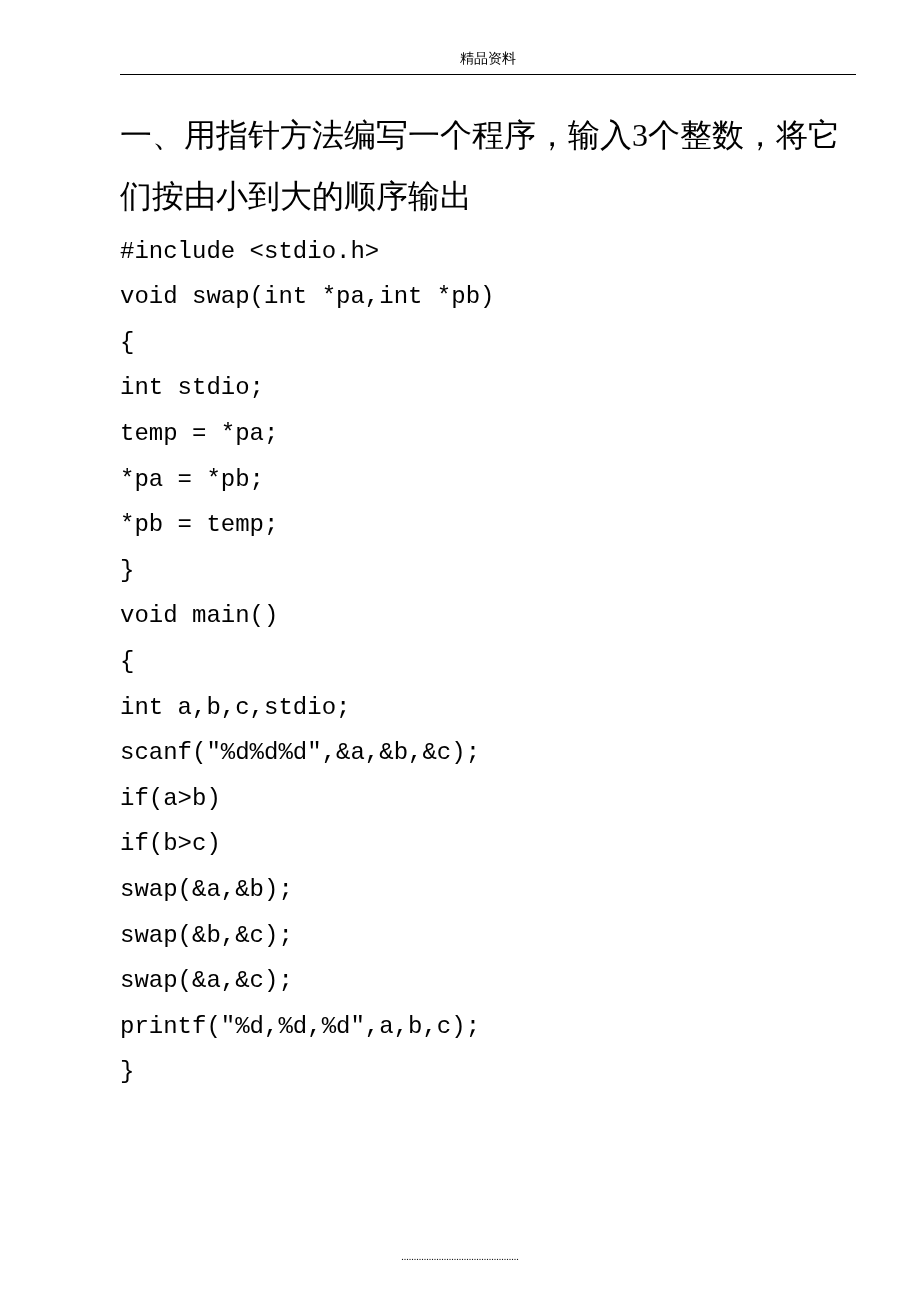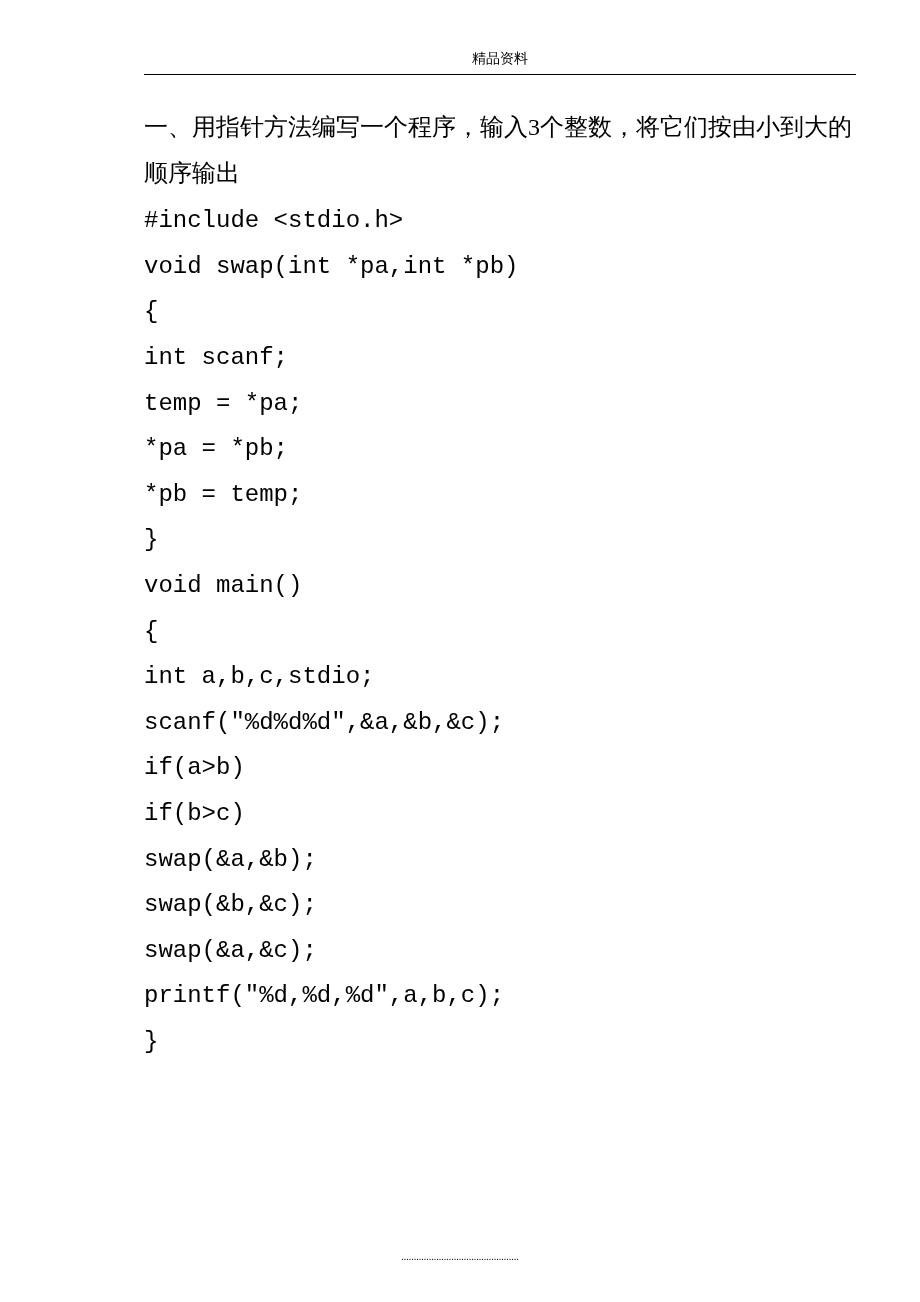--- a/index.html
+++ b/index.html
@@ -6,36 +6,35 @@
     margin: 0;
     padding: 0;
     background: #ffffff;
     font-family: "SimSun", "宋体", serif;
     width: 920px;
     height: 1302px;
     position: relative;
   }
   .page {
     padding: 50px 64px 40px 120px;
-    margin-left: 24px;
   }
   .header-label {
     text-align: center;
     font-size: 14px;
     font-family: "SimSun", "宋体", serif;
     color: #000;
     margin-bottom: 6px;
   }
   .header-rule {
     border: none;
     border-top: 1px solid #000;
     margin: 0 0 30px 0;
   }
   .problem-statement {
-    font-size: 24px;
+    font-size: 32px;
     line-height: 1.9;
     font-family: "SimSun", "宋体", serif;
     color: #000;
     margin-bottom: 2px;
   }
   .include-line {
     font-size: 24px;
     font-family: "Courier New", "SimSun", monospace;
     font-weight: normal;
     color: #000;
@@ -65,21 +64,21 @@
 <div class="page">
   <div class="header-label">精品资料</div>
   <hr class="header-rule">
 
   <div class="problem-statement">一、用指针方法编写一个程序，输入3个整数，将它们按由小到大的顺序输出</div>
 
   <div class="include-line">#include &lt;stdio.h&gt;</div>
 
   <div class="code-line">void swap(int *pa,int *pb)</div>
   <div class="code-line">{</div>
-  <div class="code-line">int scanf;</div>
+  <div class="code-line">int stdio;</div>
   <div class="code-line">temp = *pa;</div>
   <div class="code-line">*pa = *pb;</div>
   <div class="code-line">*pb = temp;</div>
   <div class="code-line">}</div>
   <div class="code-line">void main()</div>
   <div class="code-line">{</div>
   <div class="code-line">int a,b,c,stdio;</div>
   <div class="code-line">scanf("%d%d%d",&amp;a,&amp;b,&amp;c);</div>
   <div class="code-line">if(a&gt;b)</div>
   <div class="code-line">if(b&gt;c)</div>

